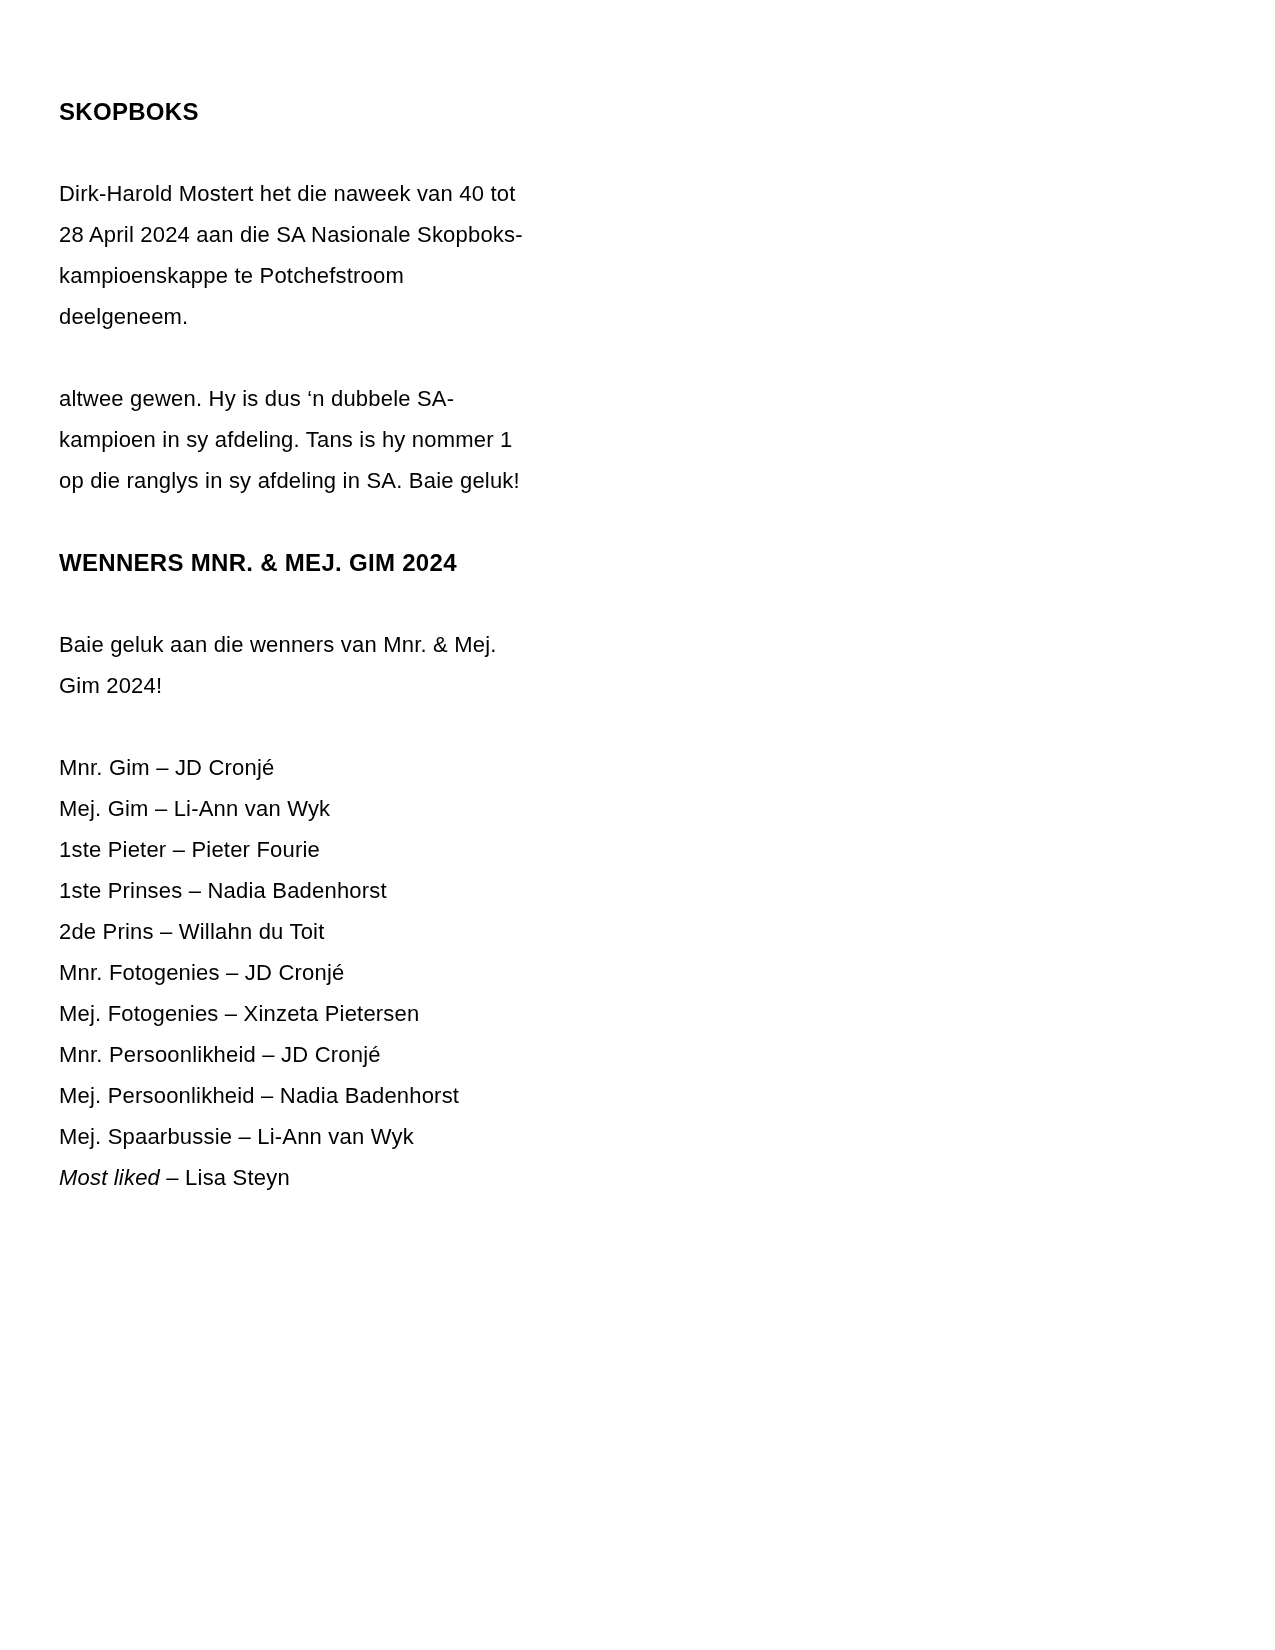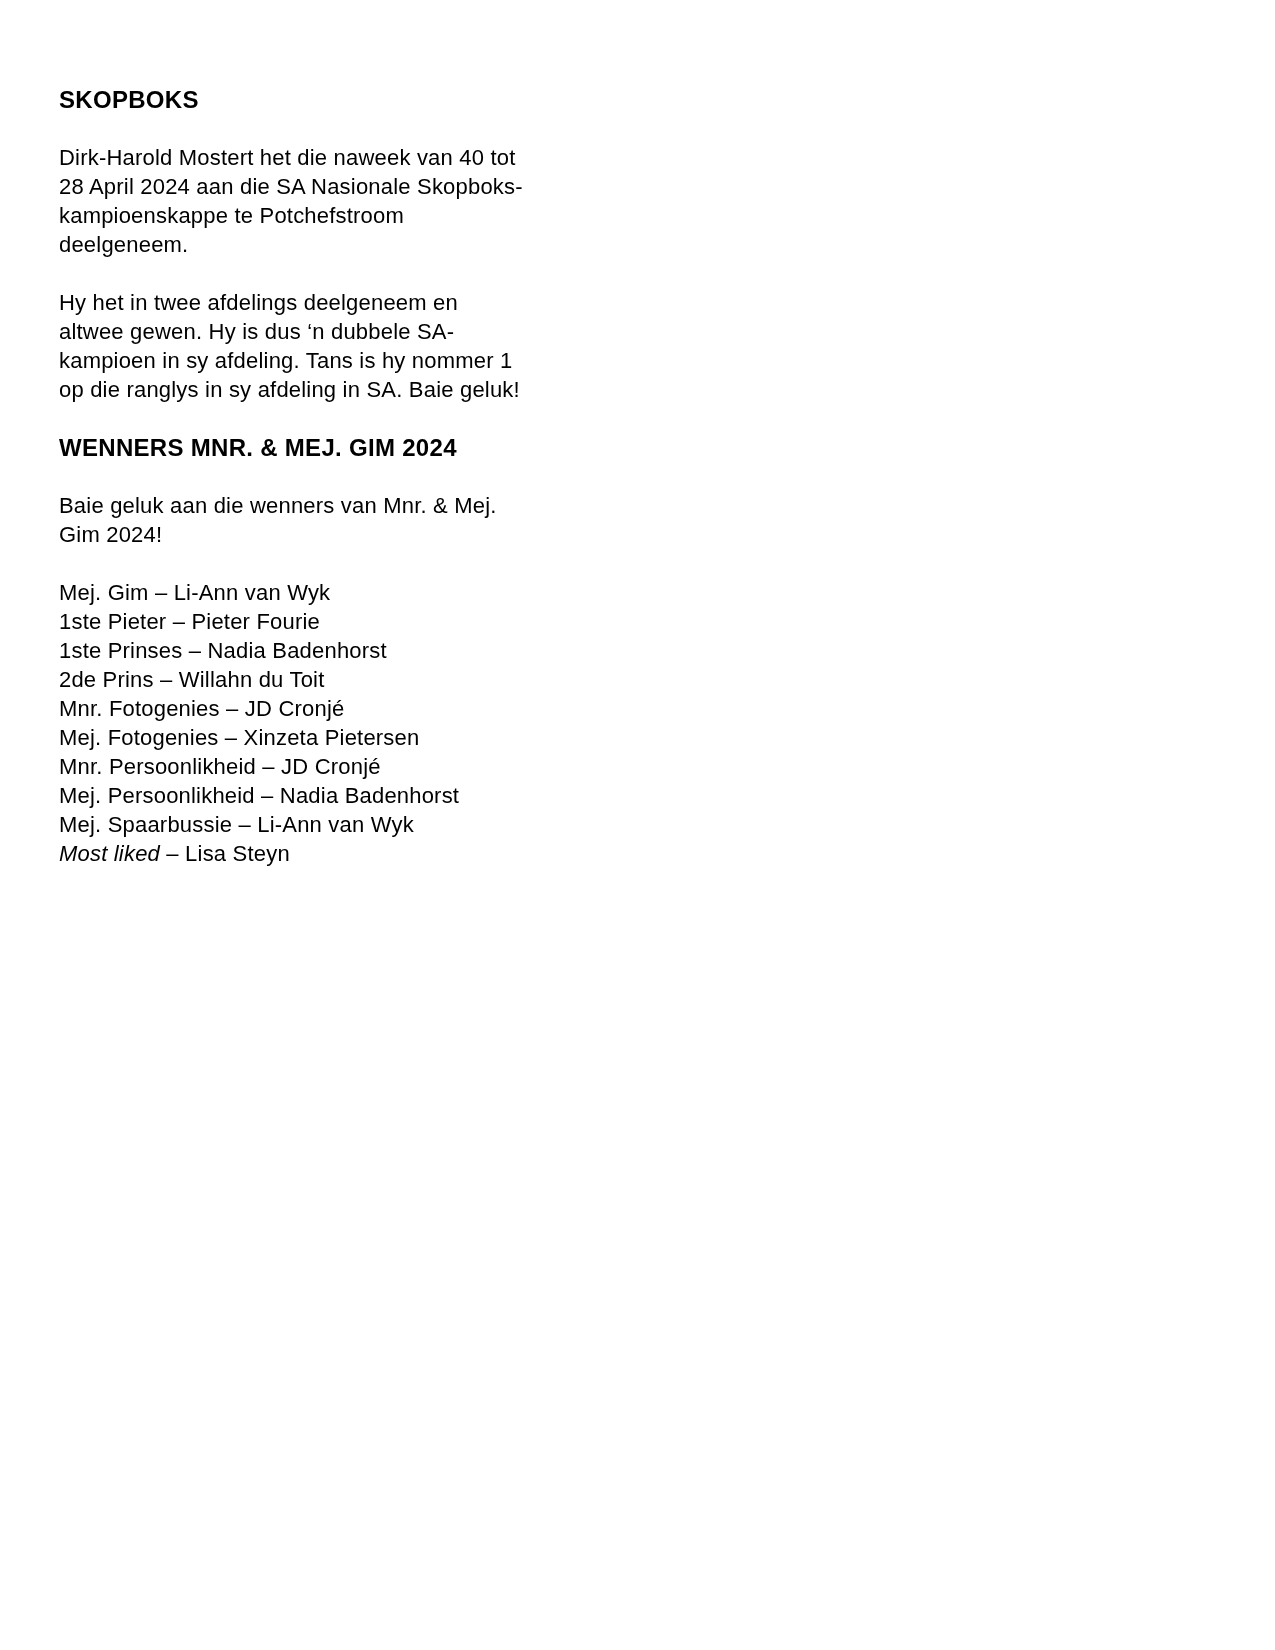--- a/index.html
+++ b/index.html
@@ -22,20 +22,21 @@
     left: 59px;
     top: 85px;
     width: 560px;
   }
   .line {
     font-size: 22px;
     line-height: 29px;
     height: 29px;
     white-space: pre;
     letter-spacing: 0.2px;
+    margin-top: 12px;
   }
   .line.heading {
     font-size: 24px;
     font-weight: bold;
     letter-spacing: 0.3px;
   }
   .line.blank {
     height: 29px;
   }
   .italic {
@@ -50,33 +51,33 @@
 
     <div class="line heading">SKOPBOKS</div>
     <div class="line blank"></div>
 
     <div class="line">Dirk-Harold Mostert het die naweek van 40 tot</div>
     <div class="line">28 April 2024 aan die SA Nasionale Skopboks-</div>
     <div class="line">kampioenskappe te Potchefstroom</div>
     <div class="line">deelgeneem.</div>
     <div class="line blank"></div>
 
-    <div class="line">Hy het in twee afdelings deelgeneem en</div>
     <div class="line">altwee gewen. Hy is dus ‘n dubbele SA-</div>
     <div class="line">kampioen in sy afdeling. Tans is hy nommer 1</div>
     <div class="line">op die ranglys in sy afdeling in SA. Baie geluk!</div>
     <div class="line blank"></div>
 
     <div class="line heading">WENNERS MNR. &amp; MEJ. GIM 2024</div>
     <div class="line blank"></div>
 
     <div class="line">Baie geluk aan die wenners van Mnr. &amp; Mej.</div>
     <div class="line">Gim 2024!</div>
     <div class="line blank"></div>
 
+    <div class="line">Mnr. Gim – JD Cronjé</div>
     <div class="line">Mej. Gim – Li-Ann van Wyk</div>
     <div class="line">1ste Pieter – Pieter Fourie</div>
     <div class="line">1ste Prinses – Nadia Badenhorst</div>
     <div class="line">2de Prins – Willahn du Toit</div>
     <div class="line">Mnr. Fotogenies – JD Cronjé</div>
     <div class="line">Mej. Fotogenies – Xinzeta Pietersen</div>
     <div class="line">Mnr. Persoonlikheid – JD Cronjé</div>
     <div class="line">Mej. Persoonlikheid – Nadia Badenhorst</div>
     <div class="line">Mej. Spaarbussie – Li-Ann van Wyk</div>
     <div class="line"><span class="italic">Most liked</span><span> – Lisa Steyn</span></div>

